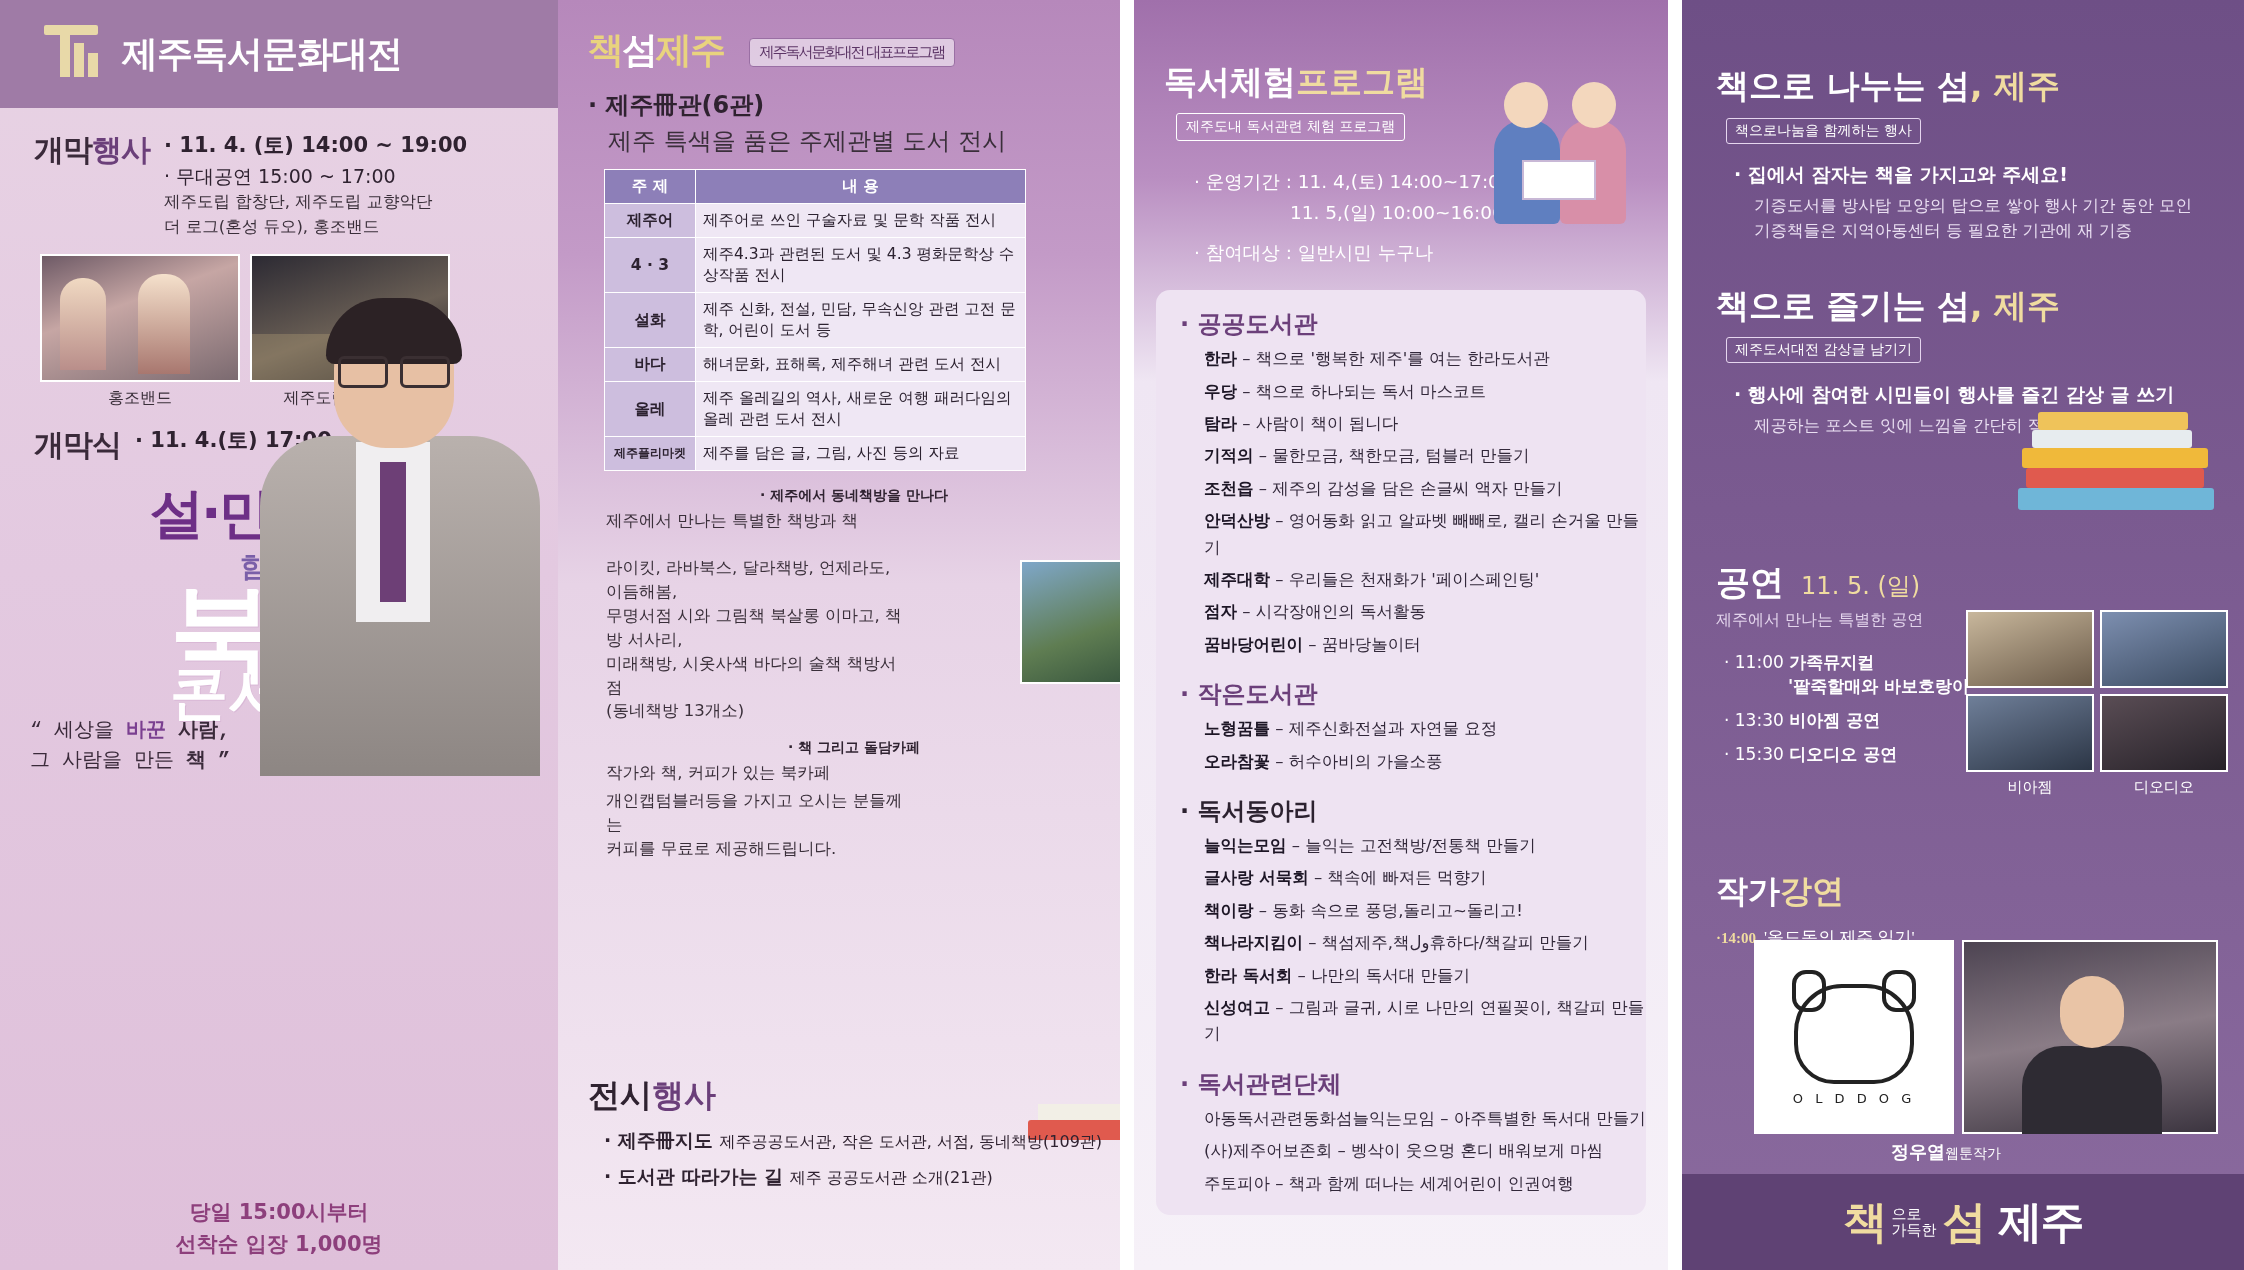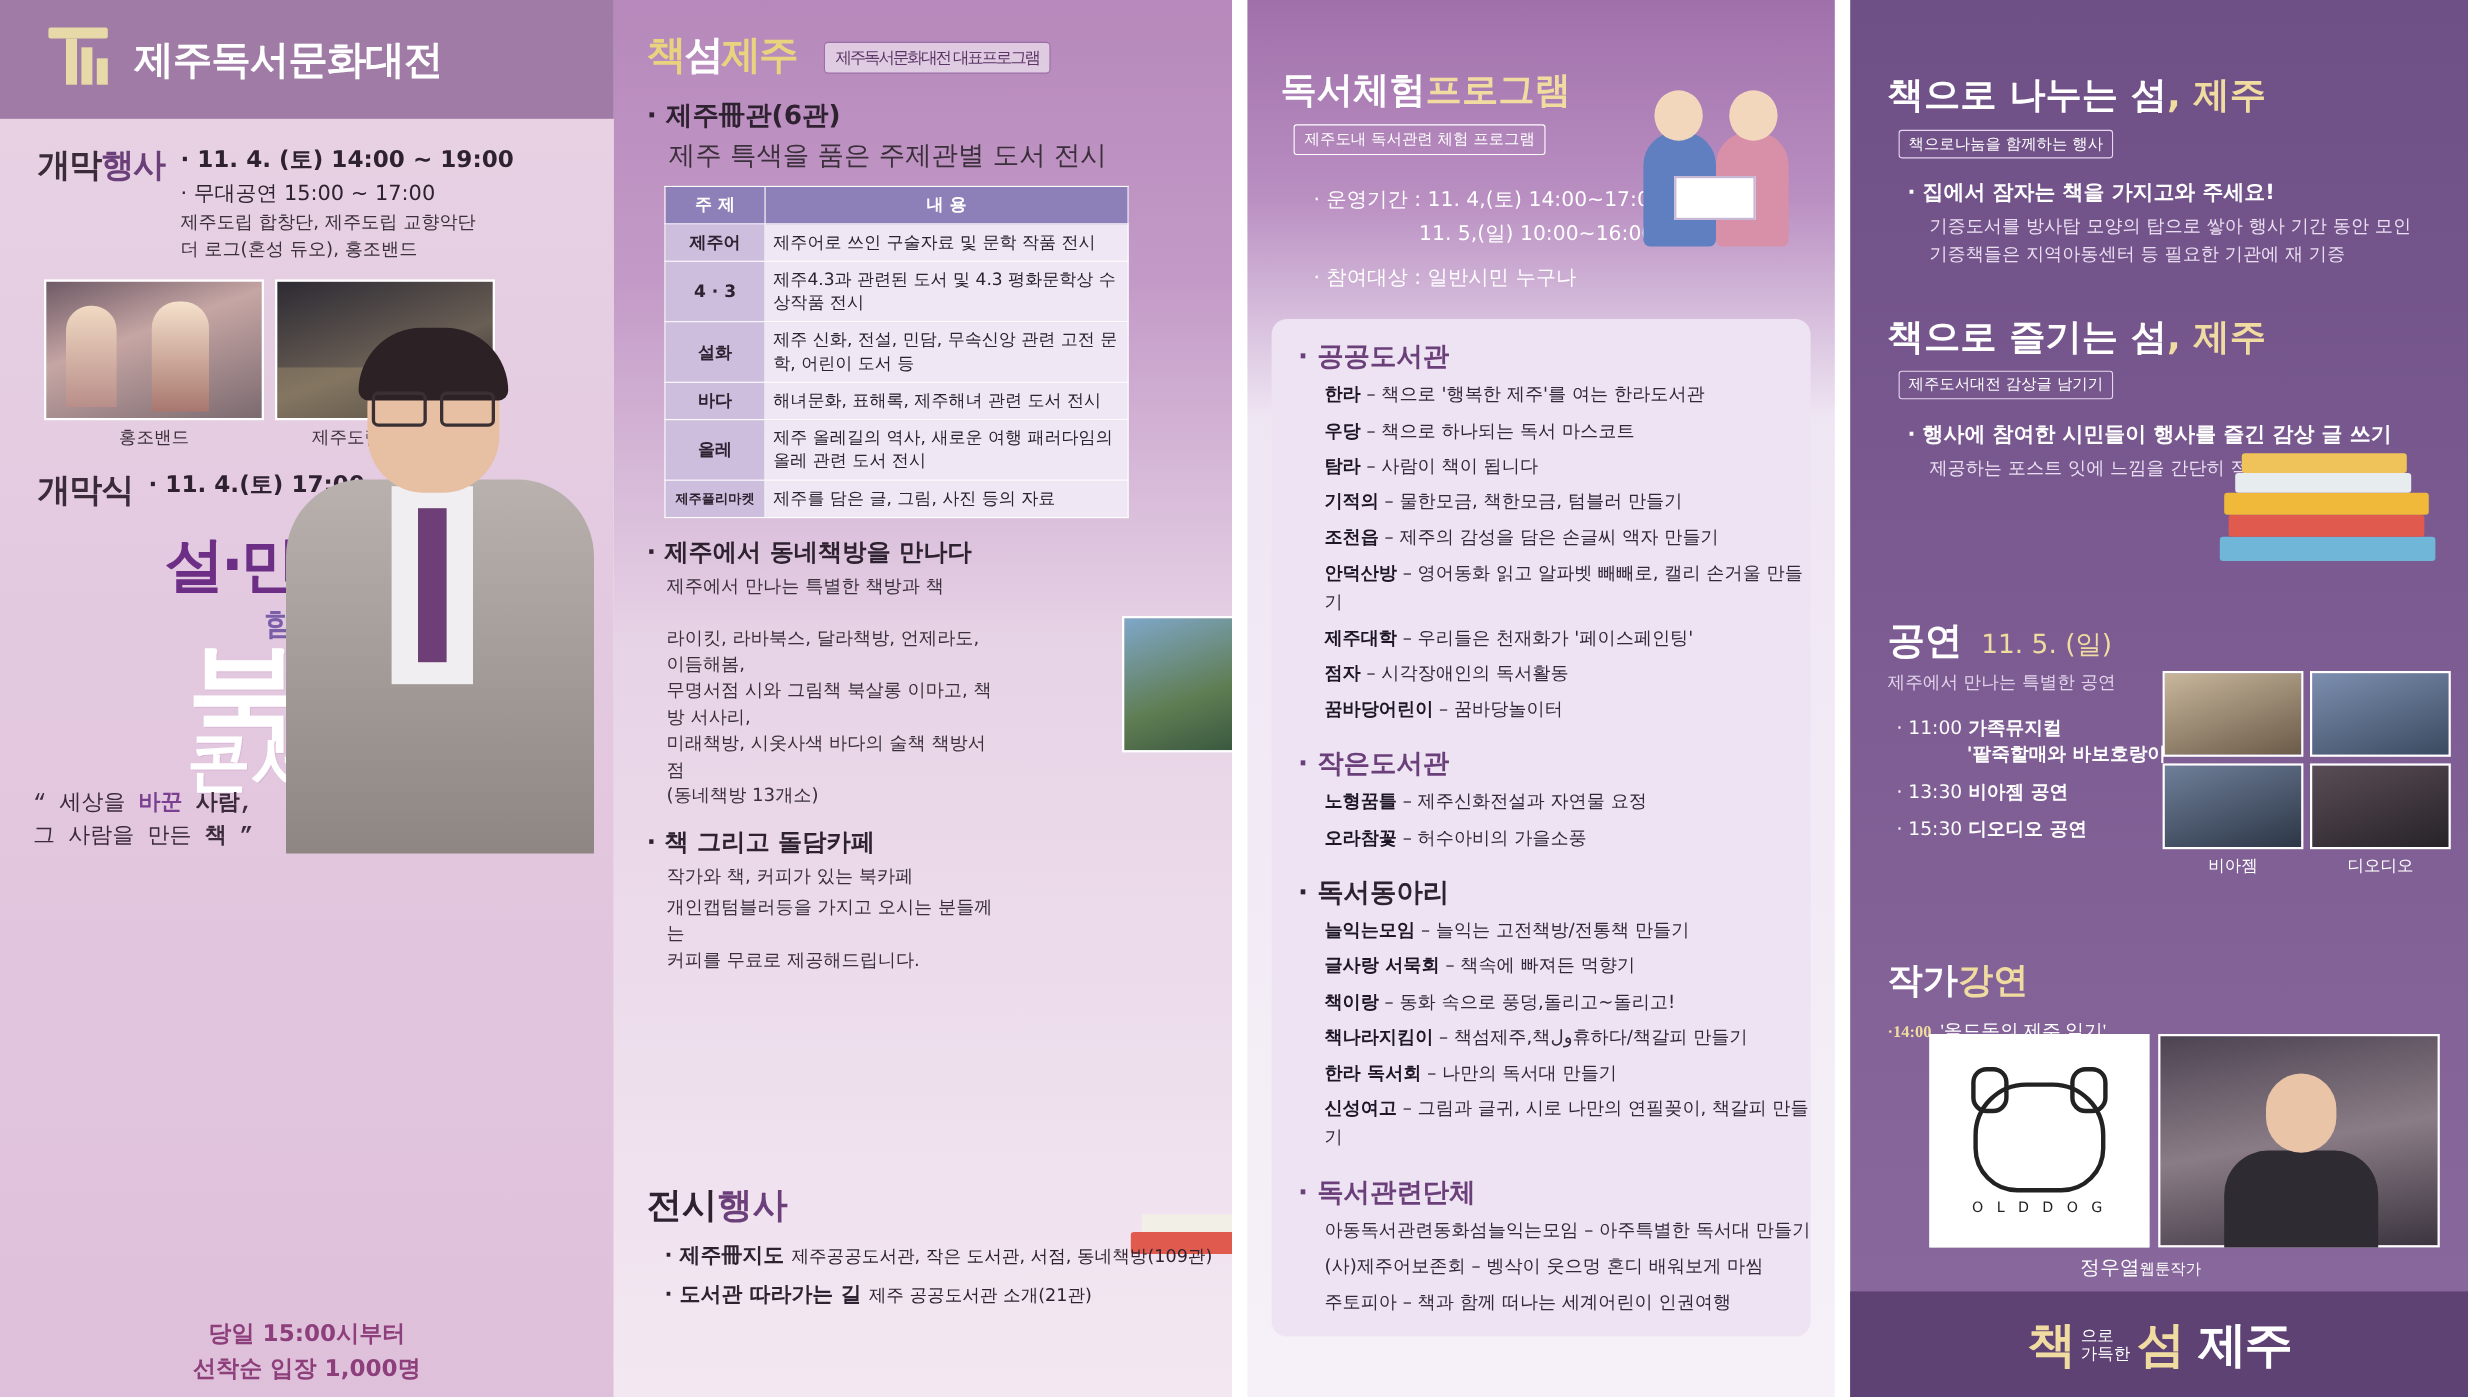--- a/index.html
+++ b/index.html
@@ -65,21 +65,21 @@
   .c2-dates{margin-left:28px;color:#fff;font-size:20px;line-height:1.8;}
   .c2-title{padding:26px 0 0 30px;font-size:36px;font-weight:bold;color:#e9d37e;letter-spacing:-2px;}
   .c2-title em{font-style:normal;color:#fff;}
   .tagbox{display:inline-block;margin-left:14px;padding:4px 10px;border:1px solid #9a6fa4;border-radius:4px;background:rgba(255,255,255,.55);font-size:15px;color:#5c3566;vertical-align:middle;font-weight:normal;}
   .c2-sub{padding:14px 0 0 30px;font-size:24px;font-weight:bold;color:#2f2230;}
   .c2-sub2{padding:4px 0 0 50px;font-size:24px;color:#3a2f3a;}
   table.tbl{margin:12px 0 0 46px;border-collapse:collapse;width:422px;font-size:15.5px;}
   table.tbl th{background:#8d7fb8;color:#fff;border:1px solid #fff;padding:6px 4px;font-weight:bold;}
   table.tbl td{border:1px solid #fff;padding:6px 7px;color:#2c2230;background:#efe7f4;}
   table.tbl td.k{background:#cdbede;text-align:center;font-weight:bold;width:76px;}
-  .li{padding:16px 0 0 30px;font-size:22px;font-weight:bold;color:#2f2230;}
+  .li{padding:16px 0 0 30px;font-size:14px;font-weight:bold;color:#2f2230;text-align:center;}
   .txt{padding:4px 0 0 48px;font-size:16.5px;color:#3a2f3a;line-height:1.45;width:300px;}
   .pimg{border:2px solid #fff;box-sizing:border-box;}
   .c2-exh{position:absolute;left:30px;bottom:80px;}
   .c2-exh .h{font-size:32px;font-weight:bold;color:#2f2230;}
   .c2-exh .h em{font-style:normal;color:#6b3f7a;}
   .c2-exh p{margin:10px 0 0 16px;font-size:19px;color:#2f2230;font-weight:bold;}
   .c2-exh p small{font-weight:normal;font-size:16px;}
 
   
   .col3{position:relative;width:562px;height:1270px;background:#fff;}
@@ -137,21 +137,21 @@
   .dogbox{width:196px;height:190px;background:#fff;border:2px solid #fff;position:relative;}
   .dog{position:absolute;left:50%;top:42px;transform:translateX(-50%);width:112px;height:92px;border:4px solid #222;border-radius:48px 48px 40px 40px;}
   .dog:before,.dog:after{content:"";position:absolute;top:-18px;width:26px;height:34px;border:4px solid #222;border-radius:14px;}
   .dog:before{left:-6px;}
   .dog:after{right:-6px;}
   .dogtxt{position:absolute;left:0;bottom:26px;width:100%;text-align:center;font-size:13px;letter-spacing:4px;color:#222;}
   .spkph{width:252px;height:190px;border:2px solid #fff;background:linear-gradient(170deg,#4d4452 0%,#8a7c86 50%,#3c3540 100%);position:relative;}
   .spkph .hd{position:absolute;left:96px;top:34px;width:64px;height:72px;background:#e9c4a6;border-radius:32px;}
   .spkph .bd{position:absolute;left:58px;top:104px;width:140px;height:88px;background:#2e2b33;border-radius:40px 40px 0 0;}
   .spkcap{position:absolute;left:34px;top:1140px;width:460px;text-align:center;color:#fff;font-size:18px;}
-  .spkcap b{font-weight:normal;}
+  .spkcap b{font-weight:bold;}
   .spkcap small{font-size:14px;margin-top:18px;}
   .c4-foot{position:absolute;left:0;bottom:0;width:100%;height:96px;background:#5f4274;display:flex;align-items:center;justify-content:center;}
   .c4-foot .fl{font-size:44px;font-weight:bold;color:#f0dca0;letter-spacing:-2px;}
   .c4-foot .fl em{font-style:normal;color:#fff;}
   .c4-foot .fs{font-size:15px;color:#fff;display:inline-block;line-height:1.1;margin:0 6px;vertical-align:middle;}
   .c4-foot .fs i{display:block;font-style:normal;}
 </style>
 </head>
 <body>
 

